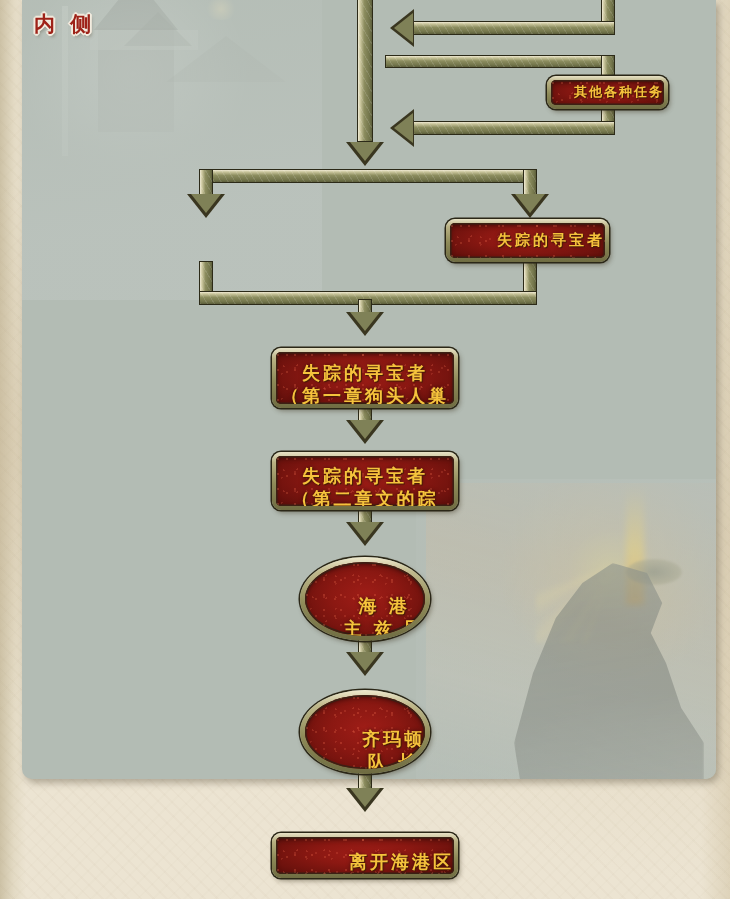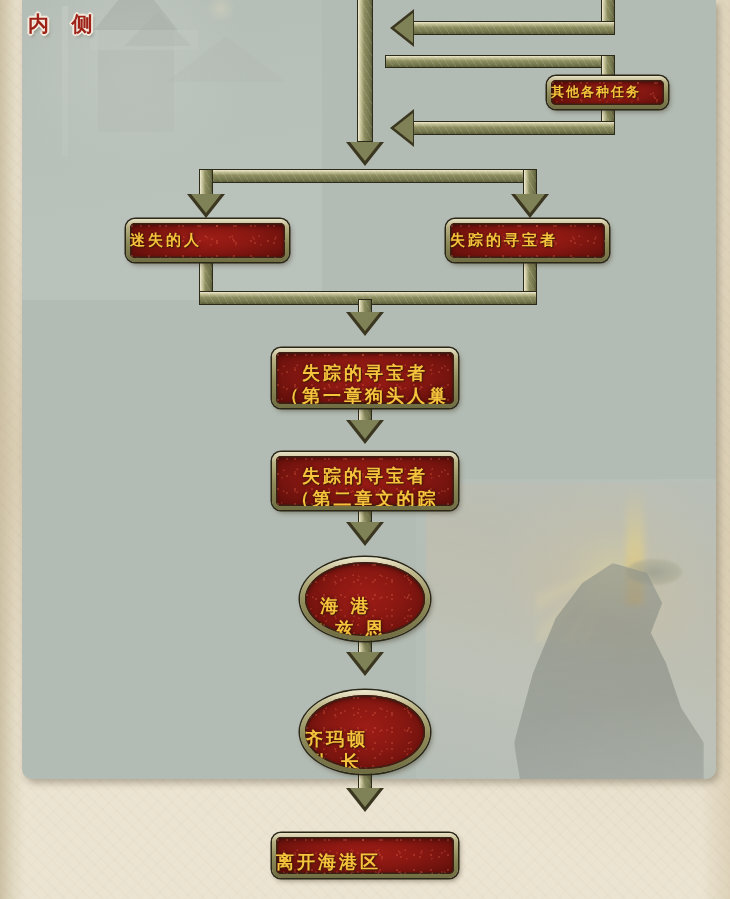--- a/index.html
+++ b/index.html
@@ -86,22 +86,22 @@
     clip-path:polygon(52% 0%,70% 4%,78% 16%,72% 28%,80% 40%,88% 58%,100% 72%,100% 100%,6% 100%,0% 72%,10% 44%,22% 22%,36% 8%);
     filter:blur(1.2px);}
   #panel .orb{position:absolute;right:44px;bottom:198px;width:56px;height:26px;border-radius:50%;
     background:radial-gradient(ellipse,rgba(120,118,92,.8) 0%,rgba(148,140,100,.55) 60%,rgba(148,140,100,0) 100%);
     filter:blur(1px);}
   #panel .haze-right{position:absolute;right:0;bottom:0;width:300px;height:300px;
     background:linear-gradient(200deg, rgba(186,194,188,.62) 0%, rgba(186,194,188,.28) 45%, rgba(186,194,188,.35) 100%);}
 
   
   #section-label{
-    position:absolute;left:28px;top:10px;z-index:40;
-    font-family:Liberation Mono, monospace;
+    position:absolute;left:34px;top:10px;z-index:40;
+    font-family:Liberation Serif, serif;
     font-size:21px;font-weight:bold;letter-spacing:5px;
     color:#9e2218;
     text-shadow:
       1px 1px 0 #f2ece0, -1px 1px 0 #f2ece0, 1px -1px 0 #f2ece0, -1px -1px 0 #f2ece0,
       0 2px 0 #efe8da, 2px 0 0 #efe8da, 0 -2px 0 #efe8da, -2px 0 0 #efe8da,
       2px 3px 3px rgba(80,70,50,.35);
   }
 
   
   .conn{position:absolute;z-index:10;}
@@ -136,21 +136,21 @@
     background:linear-gradient(180deg,#e8e2c6 0%,#b9b183 18%,#8e8a58 55%,#6f6c42 100%);
     box-shadow:0 0 0 1.5px #2b2717, 2px 3px 5px rgba(60,52,30,.45);
     display:flex;align-items:center;justify-content:center;
   }
   .node .inner{
     width:100%;height:100%;border-radius:5px;
     box-sizing:border-box;
     background:
       radial-gradient(ellipse at 50% 45%, #9e1d17 0%, #8b1812 40%, #6d120d 78%, #560d09 100%);
     box-shadow:inset 0 0 0 1.5px #3c2014, inset 0 2px 5px rgba(0,0,0,.5);
-    display:flex;flex-direction:column;align-items:flex-start;justify-content:center;
+    display:flex;flex-direction:column;align-items:flex-end;justify-content:center;
     position:relative;overflow:hidden;
   }
   .node .inner::before{ 
     content:"";position:absolute;inset:0;
     background-image:
       radial-gradient(circle at 12% 22%, rgba(255,120,90,.30) 0 1px, transparent 1px),
       radial-gradient(circle at 34% 68%, rgba(255,120,90,.26) 0 1px, transparent 1px),
       radial-gradient(circle at 58% 18%, rgba(255,130,90,.26) 0 1px, transparent 1px),
       radial-gradient(circle at 78% 58%, rgba(255,120,90,.28) 0 1px, transparent 1px),
       radial-gradient(circle at 90% 84%, rgba(255,120,90,.22) 0 1px, transparent 1px),
@@ -273,25 +273,20 @@
     <div class="ah ah-out"></div>
       <div class="ah ah-in"></div>
   </div>
 
   <div class="node small" style="left:547px;top:76px;width:121px;height:33px;">
     <div class="inner">
       <span class="label">其他各种任务</span>
     </div>
   </div>
 
-  <div class="node medium" style="left:126px;top:219px;width:163px;height:43px;">
-    <div class="inner">
-      <span class="label">迷失的人</span>
-    </div>
-  </div>
 
   <div class="node medium" style="left:446px;top:219px;width:163px;height:43px;">
     <div class="inner">
       <span class="label">失踪的寻宝者</span>
     </div>
   </div>
 
   <div class="node big" style="left:272px;top:348px;width:186px;height:60px;">
     <div class="inner">
       <span class="label">失踪的寻宝者

